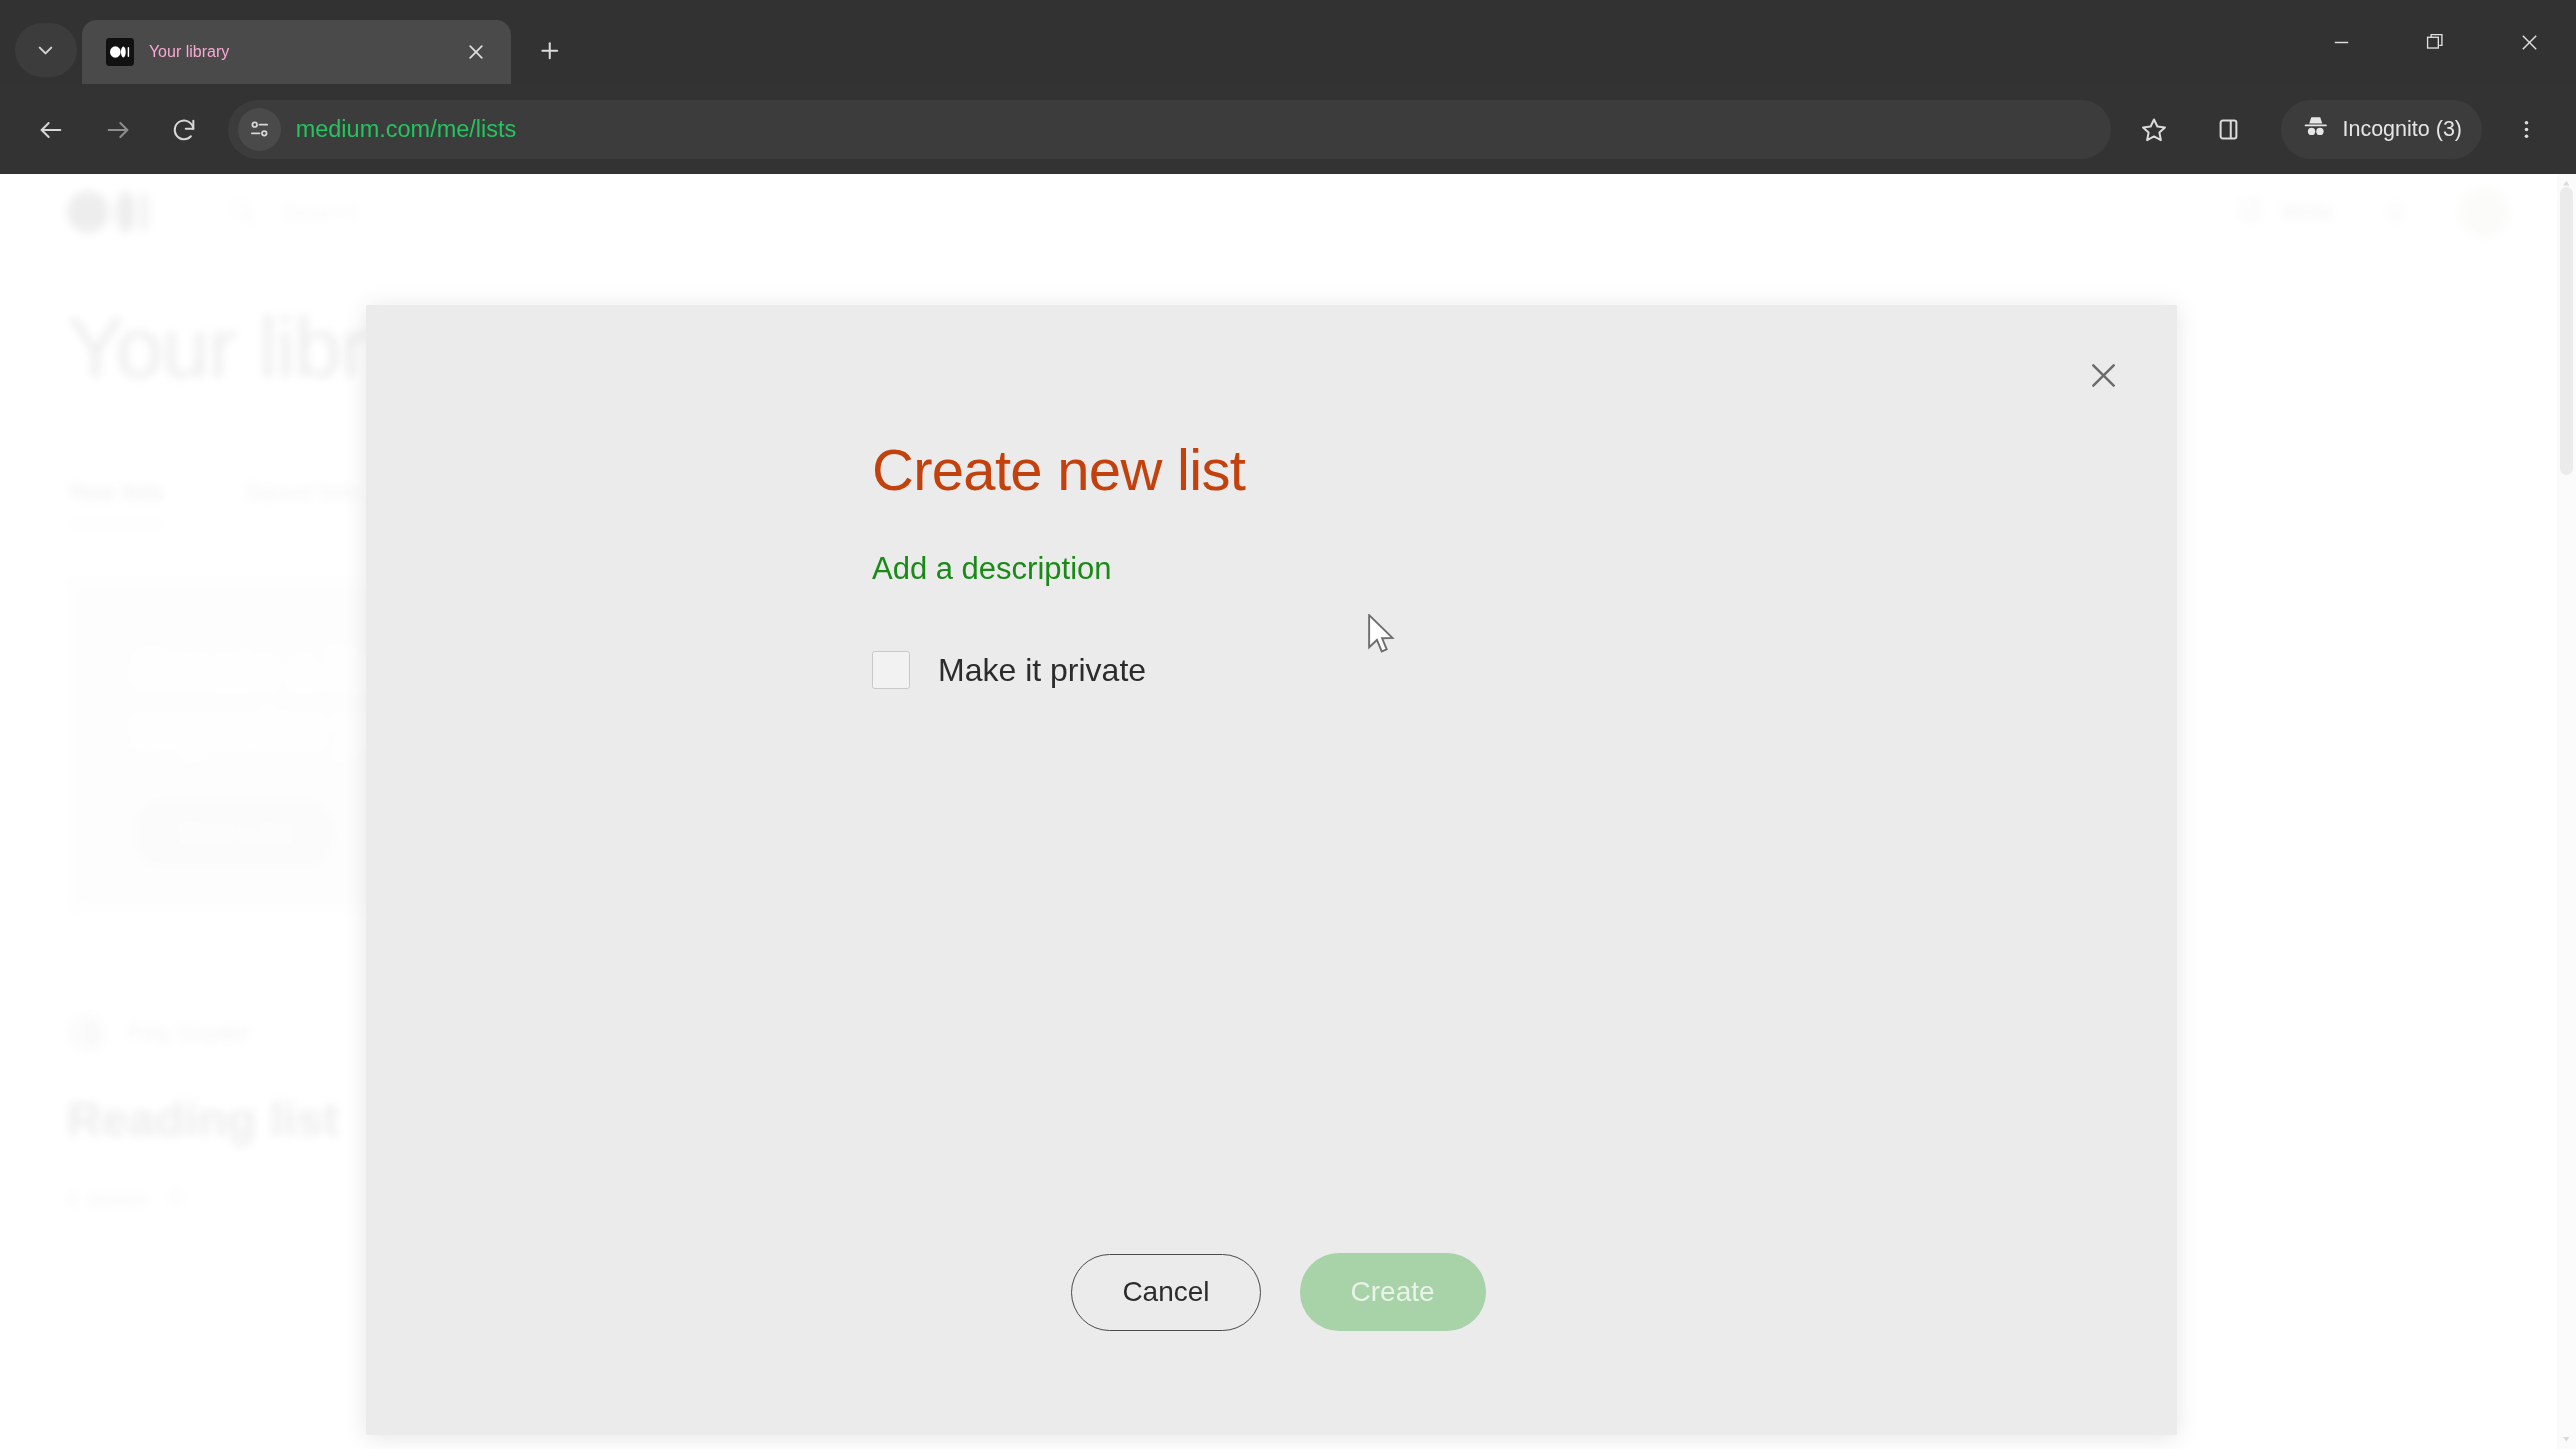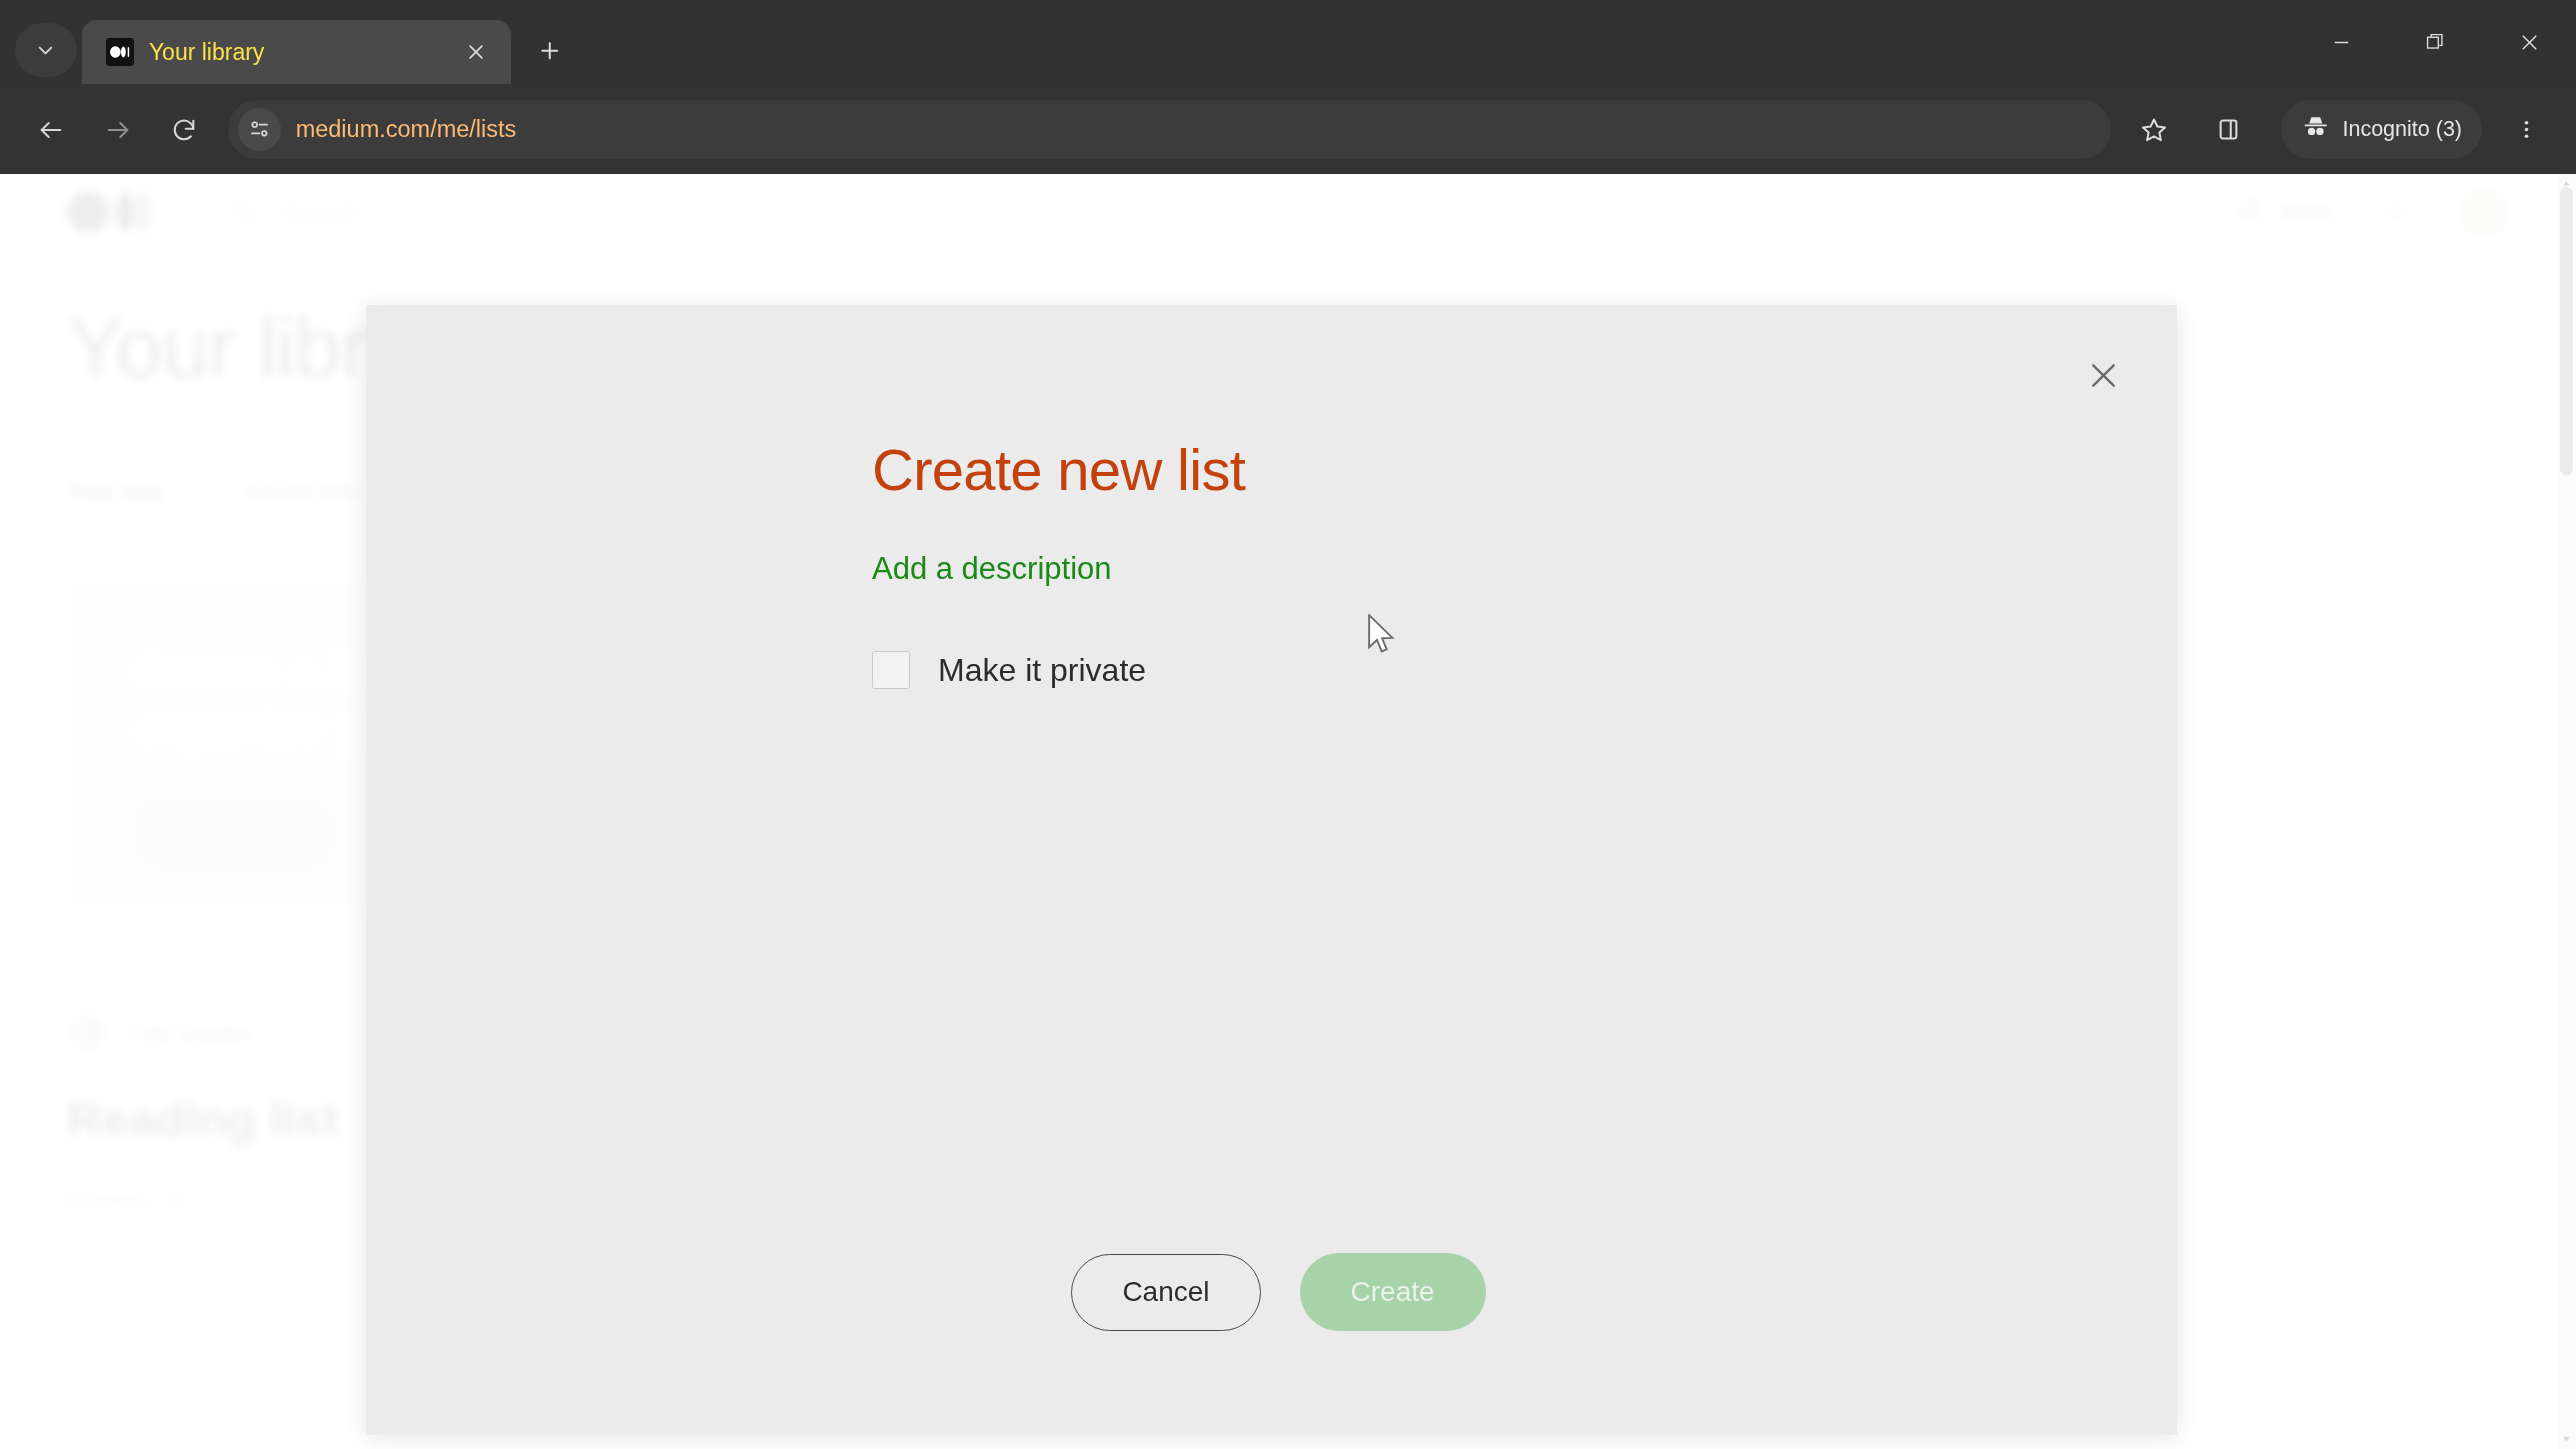--- a/index.html
+++ b/index.html
@@ -28,21 +28,21 @@
     height: 64px; width: 429px;
     background: #4a4a4a; border-radius: 14.8px 14.8px 0 0;
     display: flex; align-items: center; gap: 14.8px;
     padding: 0 17.4px 0 24px; position: relative; top: 0;
   }
   .tab-favicon {
     width: 28px; height: 28px; background: #111; border-radius: 3.4px;
     display: flex; align-items: center; justify-content: center; flex: none;
   }
   .tab-title {
-    color: #fde047; font-size: 23px; white-space: nowrap;
+    color: #f9a8d4; font-size: 16px; white-space: nowrap;
     overflow: hidden; text-overflow: ellipsis; flex: 1;
   }
   .tab-close {
     width: 36px; height: 36px; border-radius: 50%;
     display: flex; align-items: center; justify-content: center;
     color: #dcdcdc; flex: none;
   }
   .new-tab {
     width: 47px; height: 47px; margin: 0 0 9.4px 14.8px;
     display: flex; align-items: center; justify-content: center;
@@ -72,21 +72,21 @@
     flex: 1; height: 59px; background: #3c3c3c; border-radius: 29.5px;
     display: flex; align-items: center; padding: 0 9.4px 0 9.4px;
     margin: 0 9.4px; min-width: 0;
   }
   .site-chip {
     width: 43px; height: 43px; border-radius: 50%; background: #4a4a4a;
     display: flex; align-items: center; justify-content: center;
     color: #d8d8d8; flex: none; margin-right: 14.8px;
   }
   .omnibox-url {
-    color: #fdba74; font-size: 23.5px; white-space: nowrap;
+    color: #22c55e; font-size: 23.5px; white-space: nowrap;
     overflow: hidden; text-overflow: ellipsis;
   }
   .tb-right { display: flex; align-items: center; gap: 13px; flex: none; }
   .icon-btn {
     width: 62px; height: 62px; border-radius: 50%;
     display: flex; align-items: center; justify-content: center;
     color: #dcdcdc; flex: none;
   }
   .incognito-chip {
     height: 59px; border-radius: 29.5px; background: #3c3c3c;

